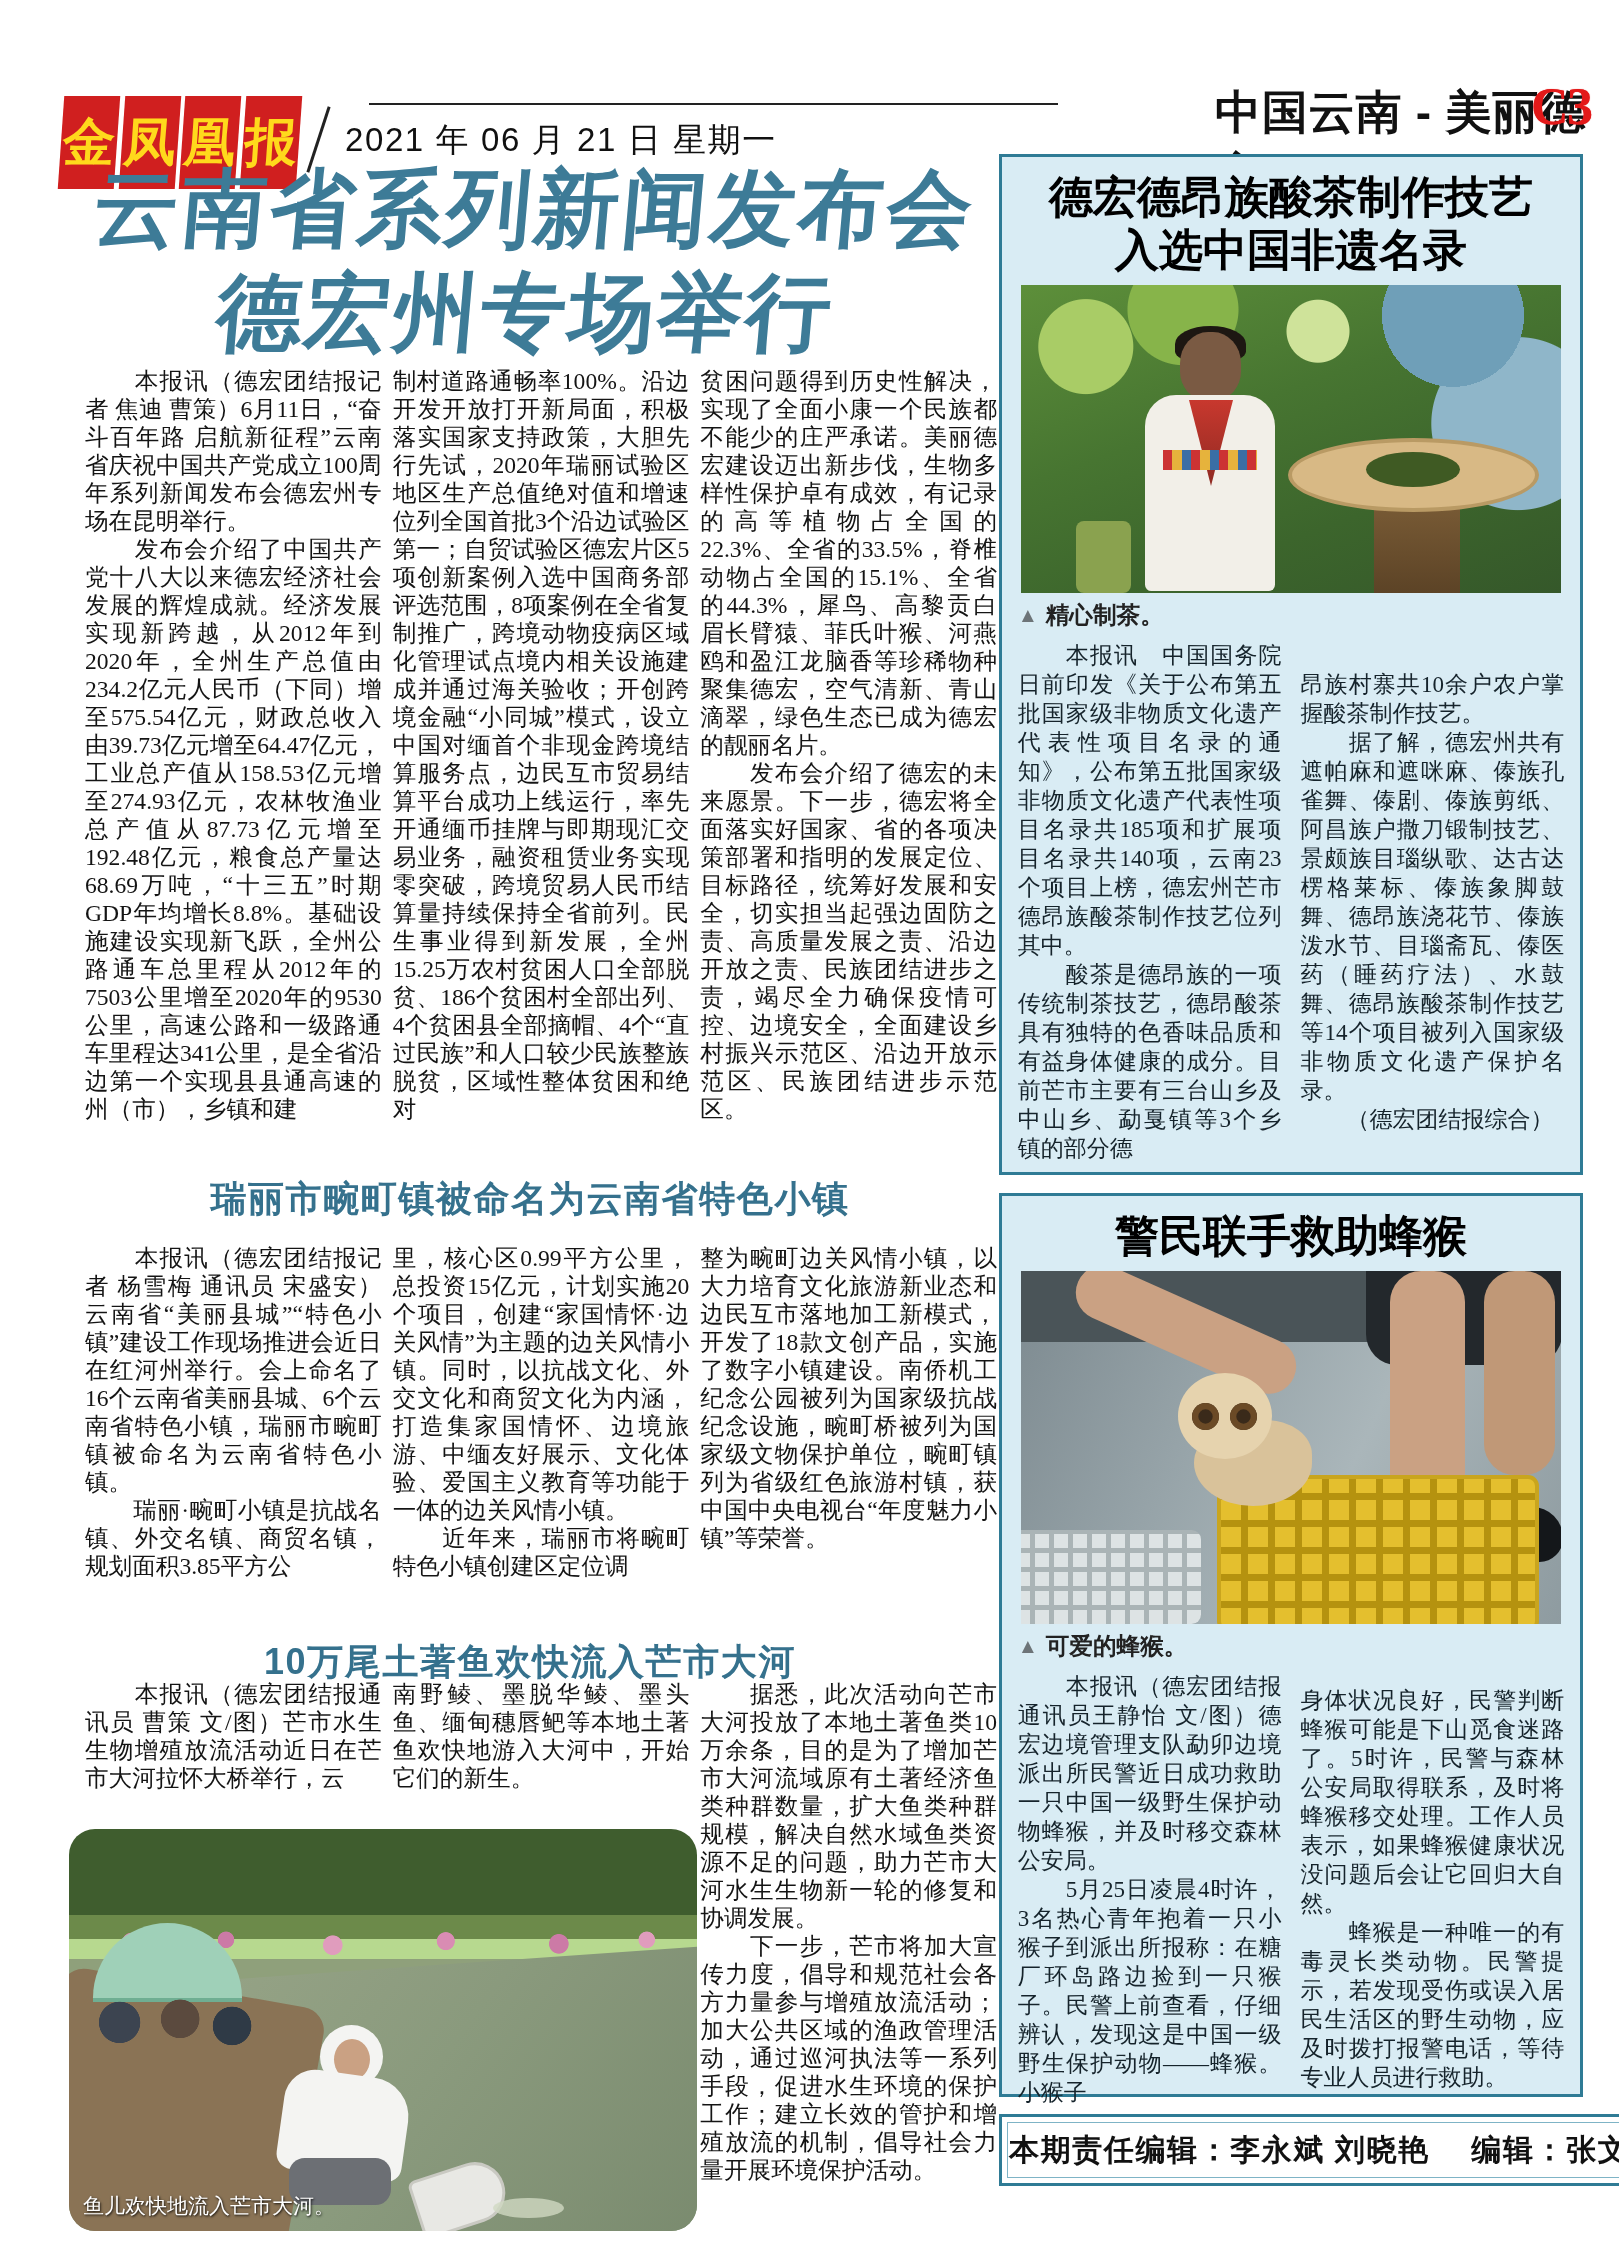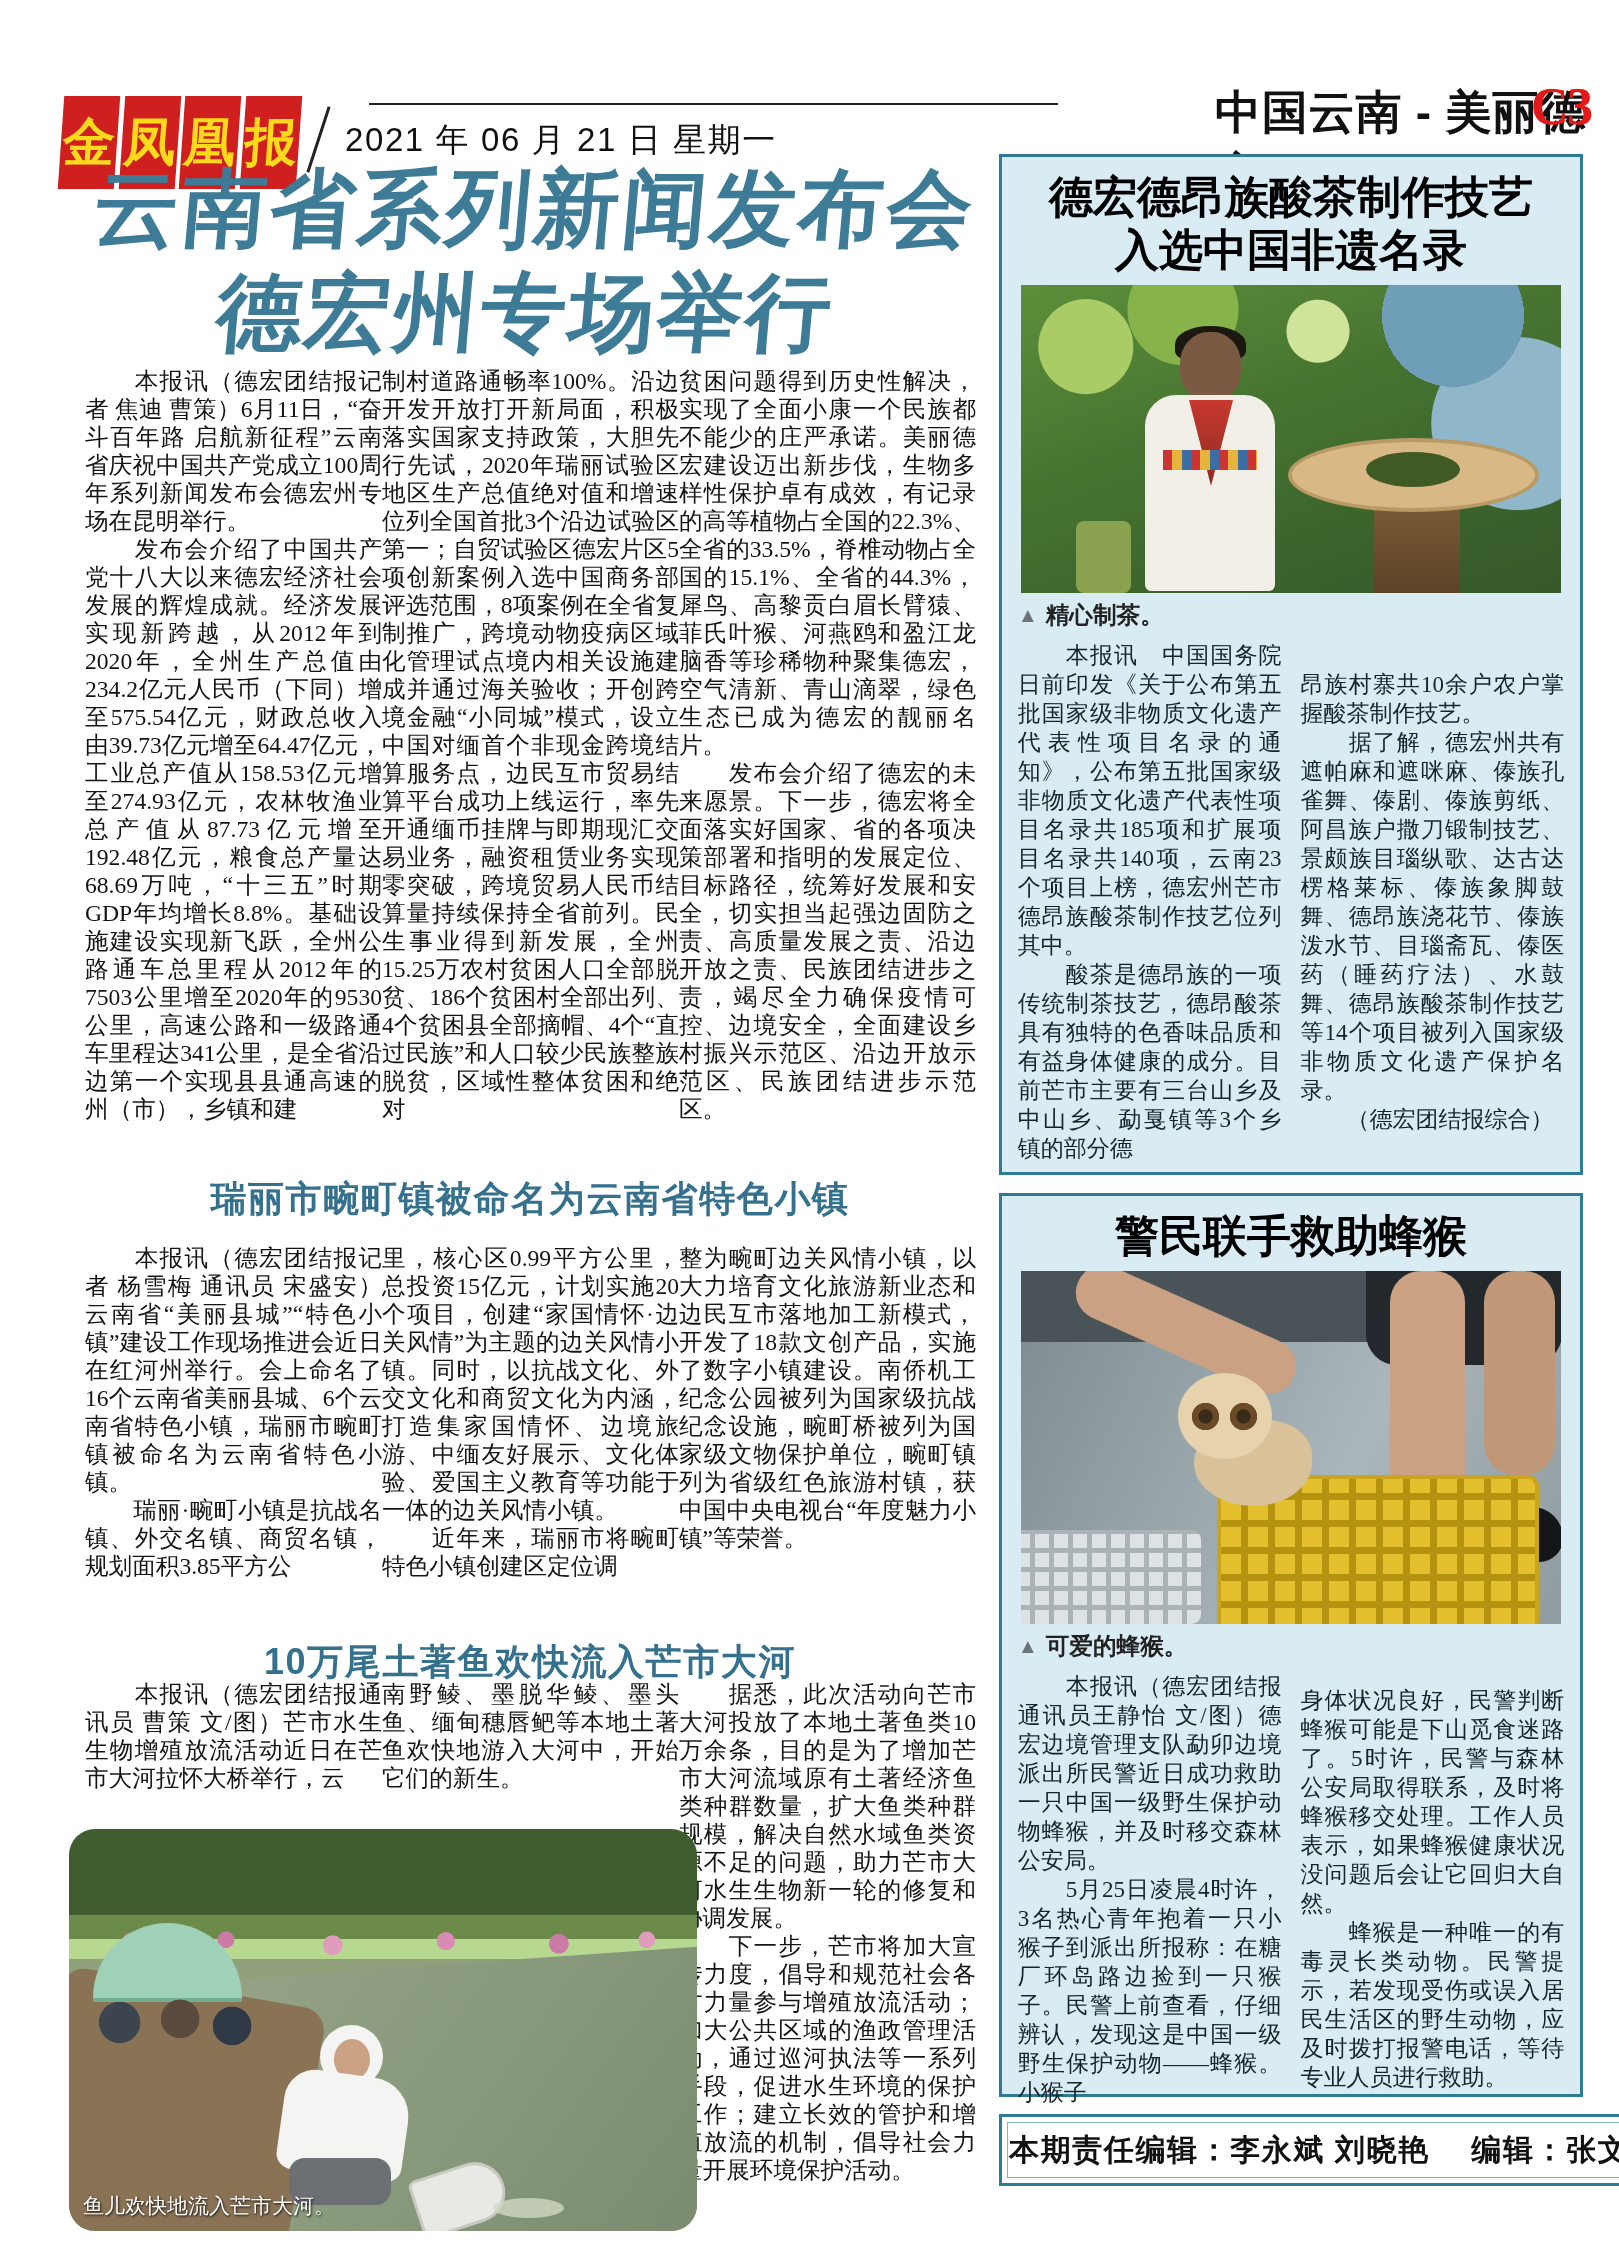--- a/index.html
+++ b/index.html
@@ -25,21 +25,21 @@
   
   .headline-main{position:absolute;left:67px;top:157px;width:926px;text-align:center;
                  color:#3d7b97;font-family:"Liberation Sans",sans-serif;font-weight:bold;
                  transform:skewX(-5deg);}
   .headline-main .l1,.headline-main .l2{font-size:85px;line-height:104px;letter-spacing:3.1px;white-space:nowrap;}
   .sub-headline{position:absolute;left:67px;width:926px;text-align:center;font-size:36px;
                 font-weight:bold;color:#35718d;font-family:"Liberation Sans",sans-serif;
                 letter-spacing:1.6px;white-space:nowrap;}
 
   
-  .cols{position:absolute;display:flex;gap:0;}
+  .cols{position:absolute;display:flex;gap:11px;}
   .col{width:297px;font-size:23.6px;line-height:28px;text-align:justify;
        white-space:pre-wrap;color:#141414;}
 
   
   .bluebox{position:absolute;left:999px;width:584px;background:#d9ecf4;
            border:3.1px solid #2f7b95;box-sizing:border-box;}
   .bb-headline{margin-top:12.6px;text-align:center;color:#000000;font-weight:bold;
                font-family:"Liberation Sans",sans-serif;font-size:44px;line-height:53px;}
   .bb-photo{margin:9.4px auto 0;width:540px;position:relative;overflow:hidden;background:#888;}
   .bb-caption{display:flex;align-items:center;gap:7.9px;margin:6.3px 0 0 15.7px;

